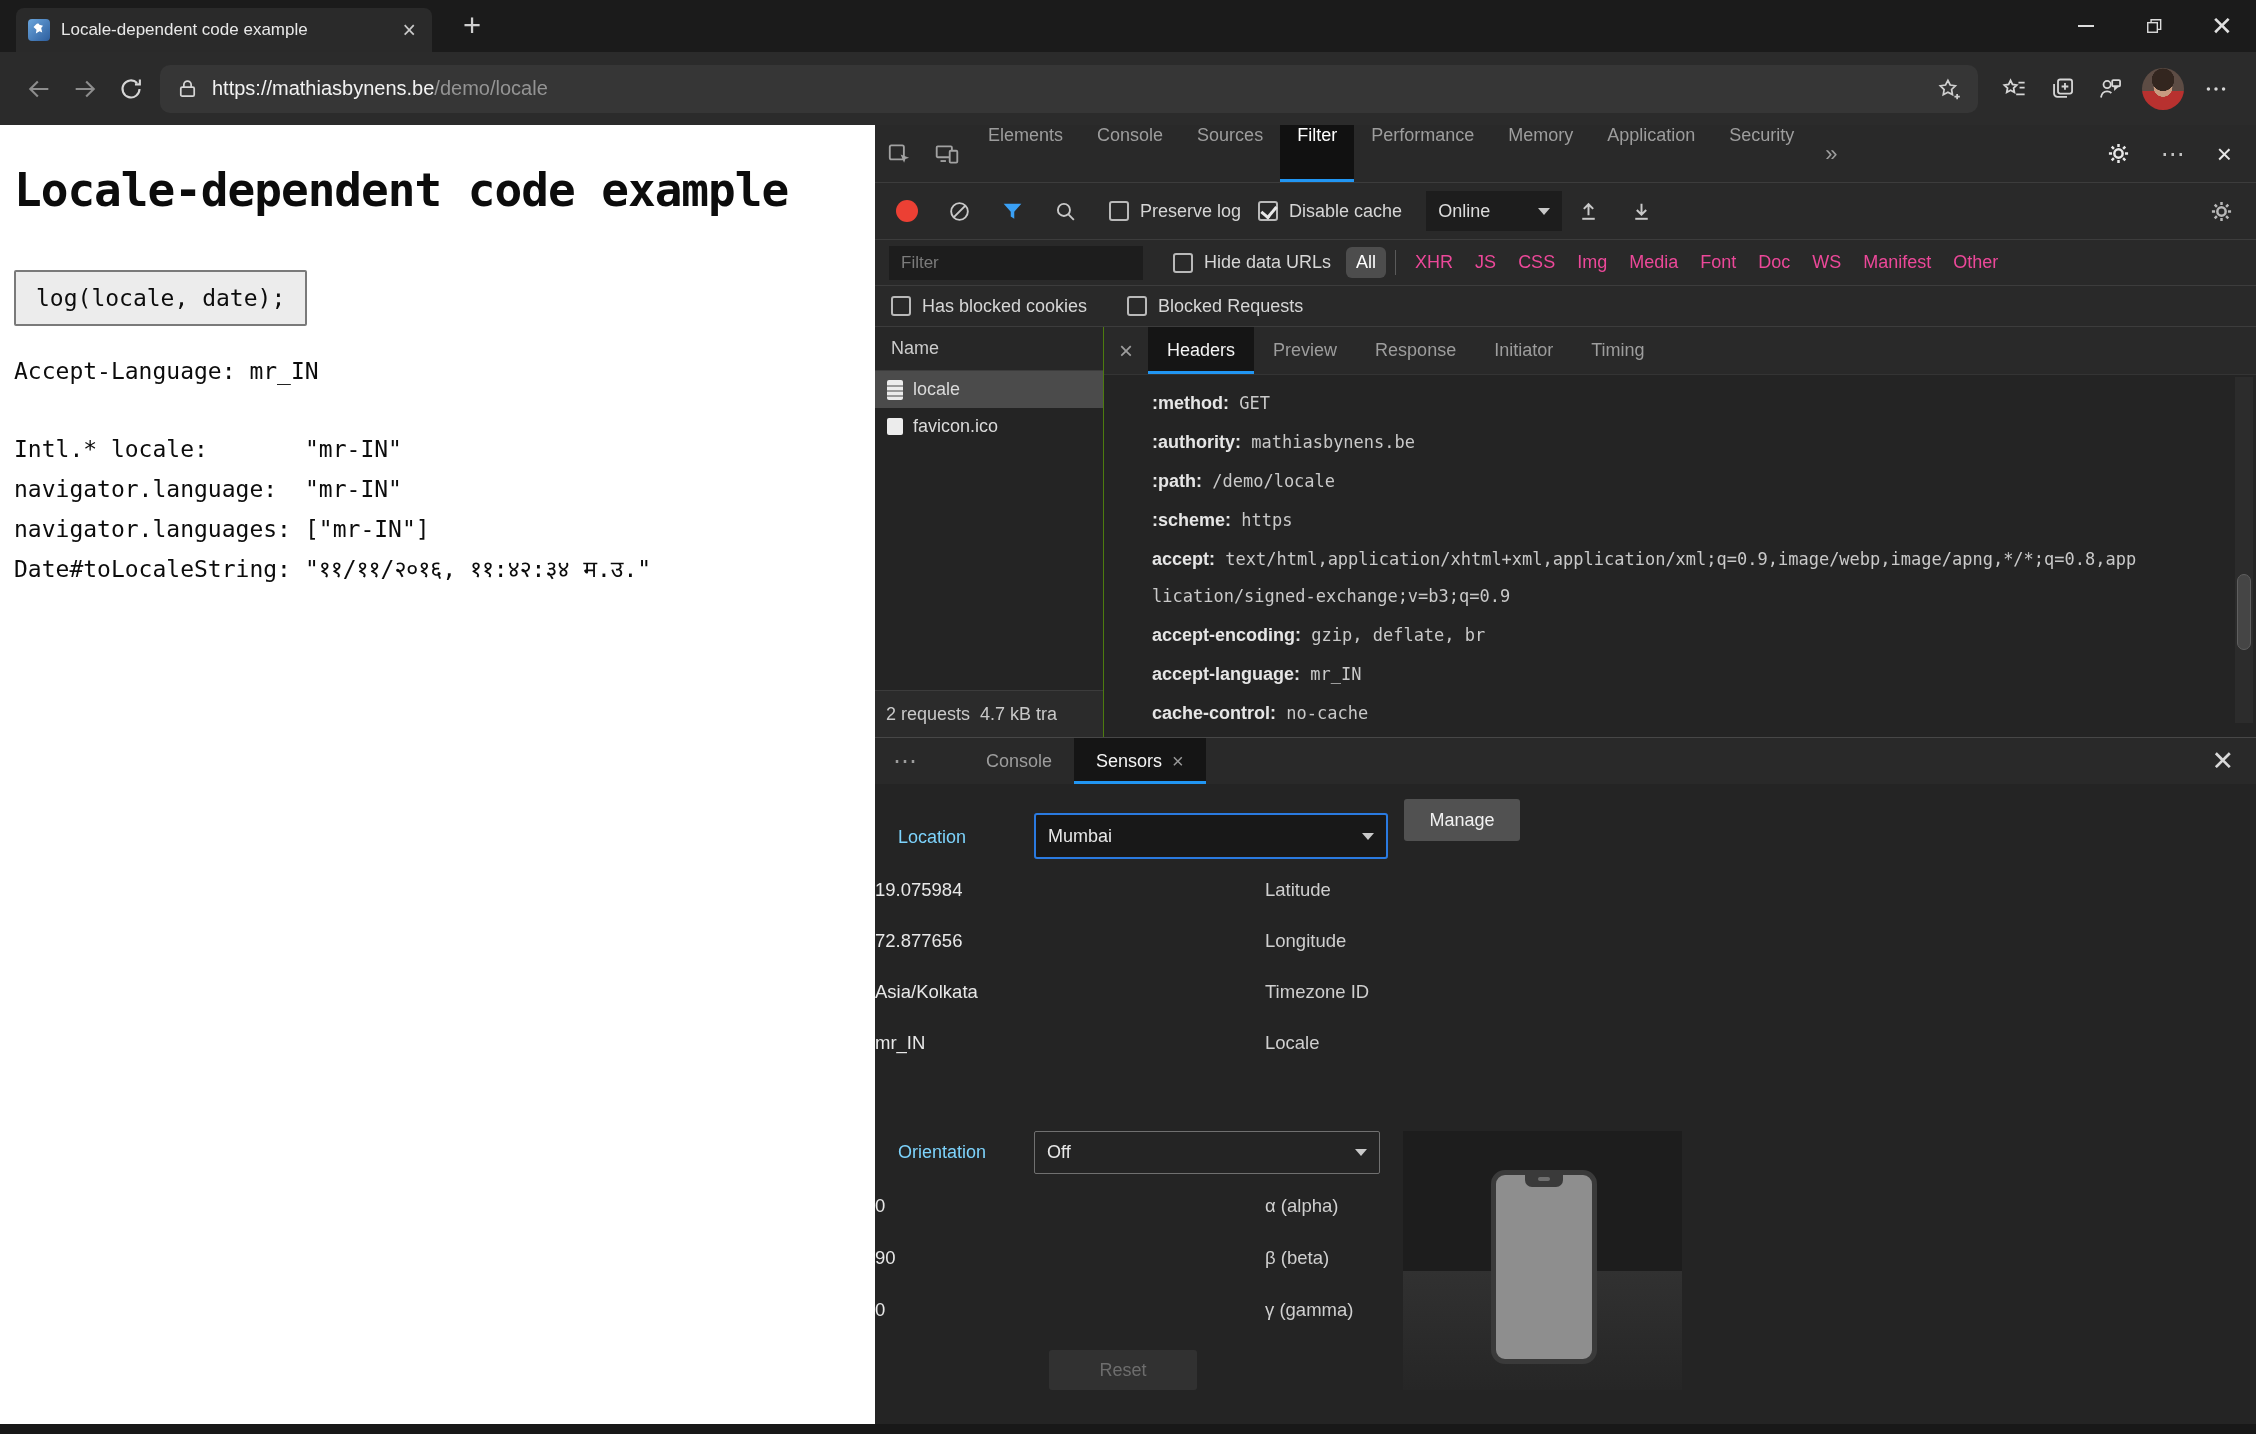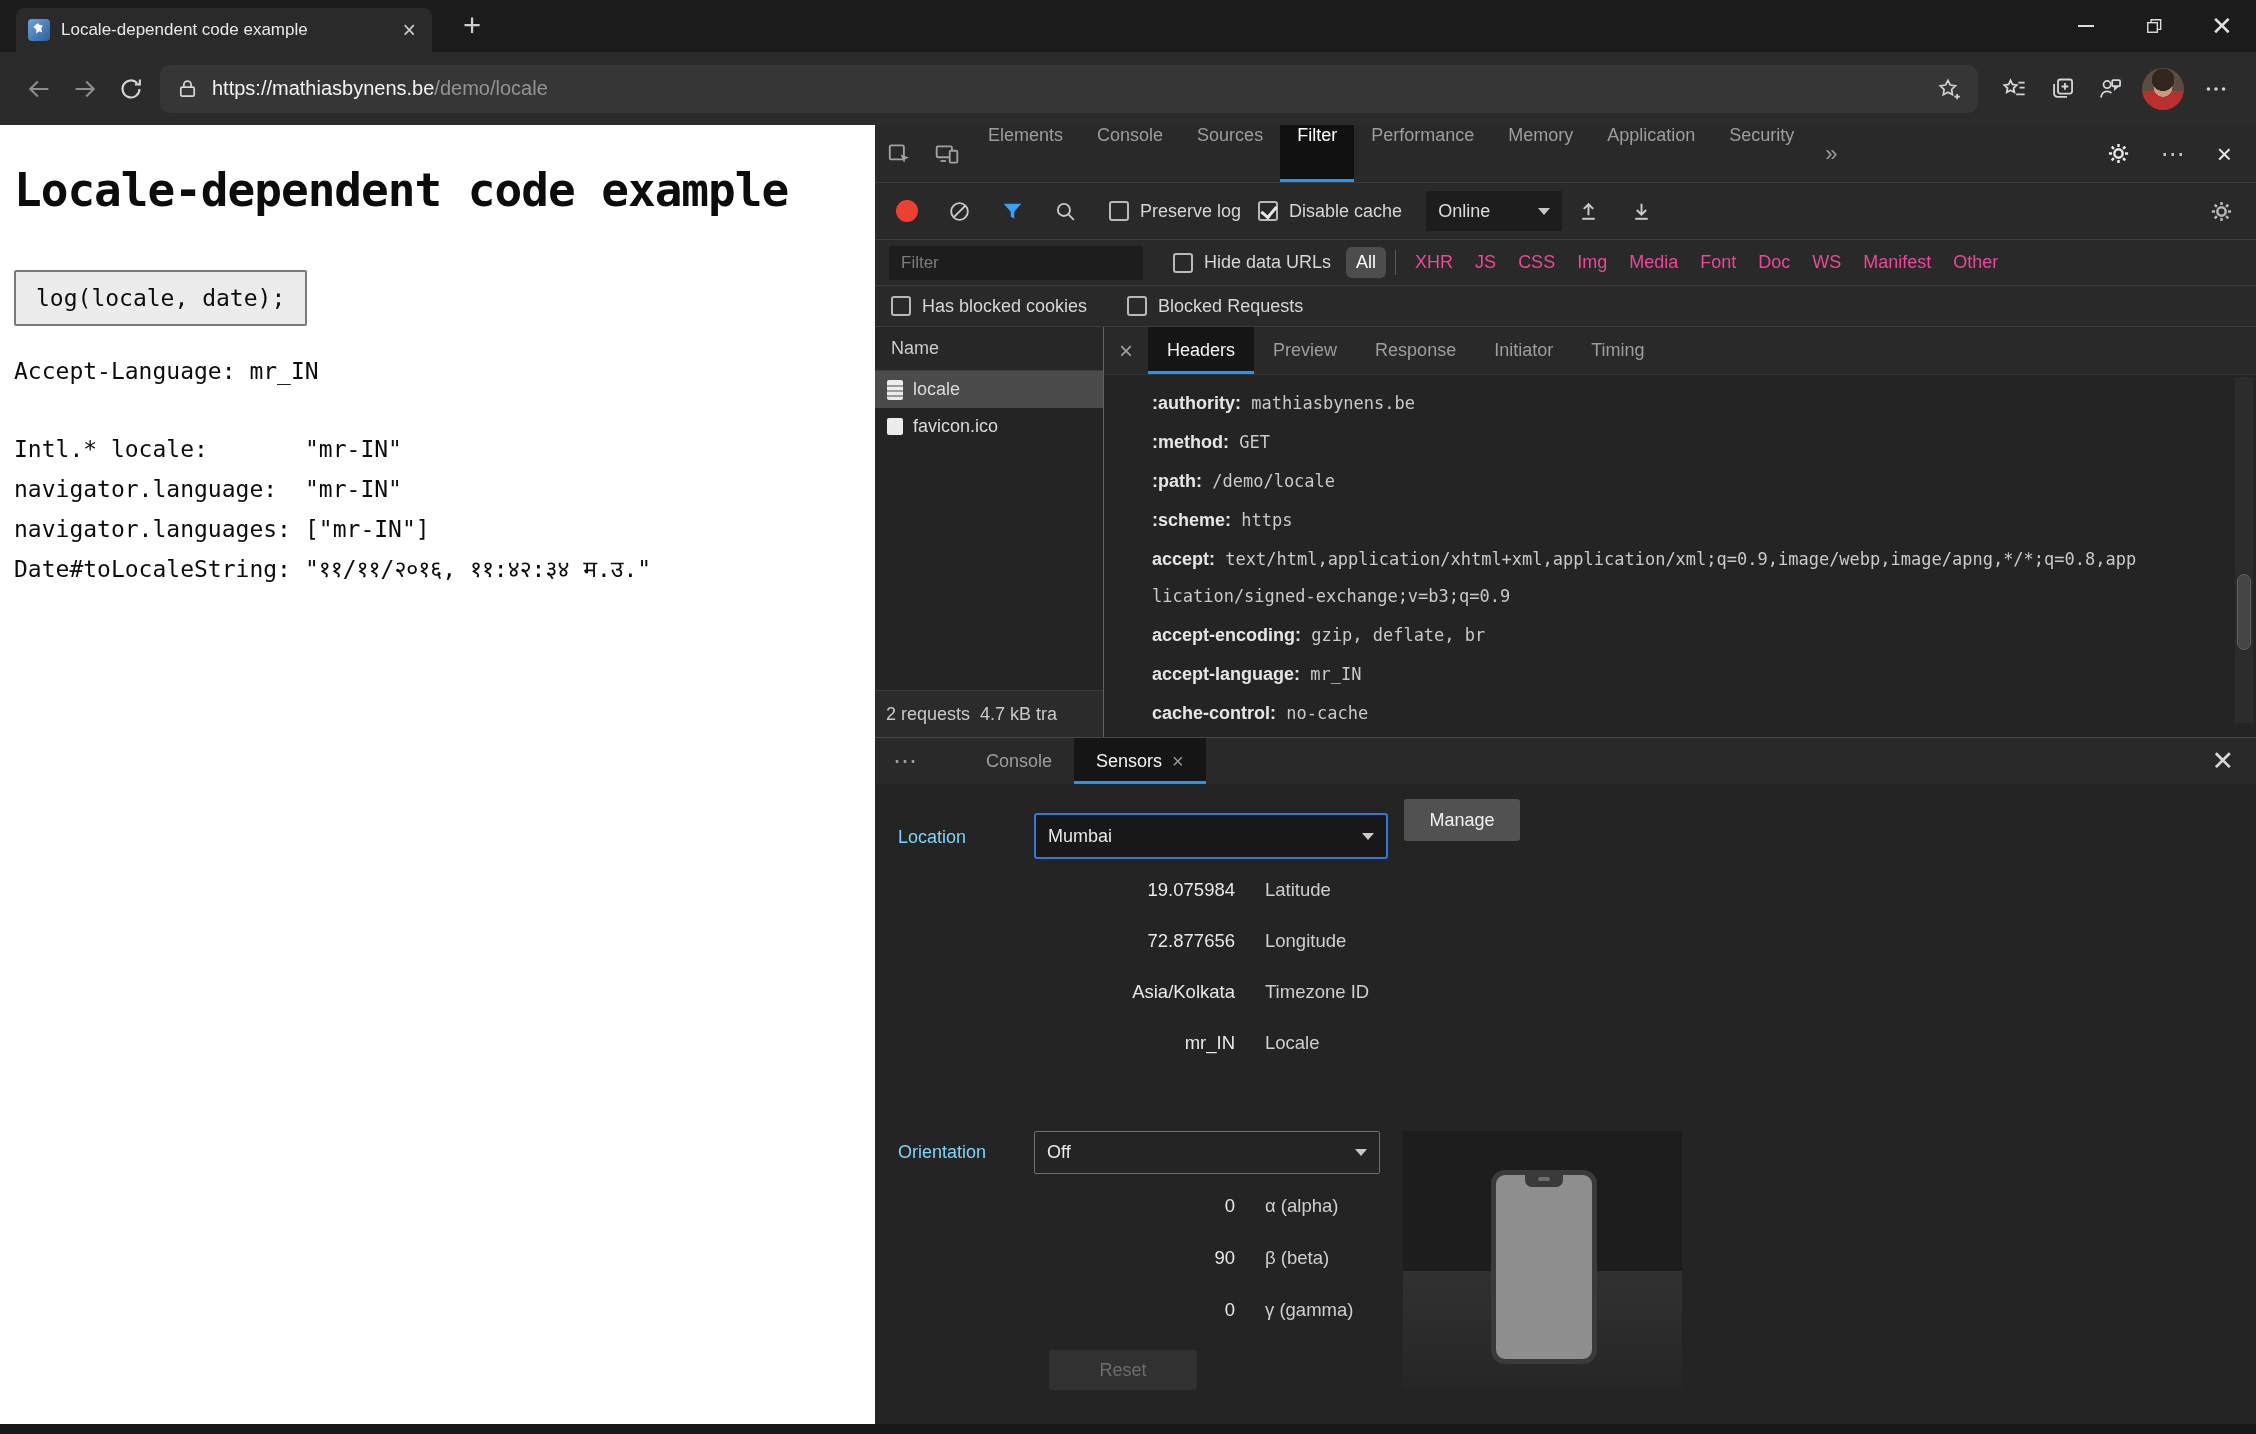--- a/index.html
+++ b/index.html
@@ -145,21 +145,21 @@
     padding:0 12px; color:#e8e8e8; font-size:18px; }
   .loc-select { left:159px; top:29px; width:354px; height:46px; background:#181818; border:2px solid #2a7ae0; border-radius:3px; }
   .ori-select { left:159px; top:347px; width:346px; height:43px; background:transparent; border:1px solid #707070; border-radius:2px; }
   .manage { position:absolute; left:529px; top:15px; width:116px; height:42px; background:#515151; border:none;
     color:#f1f1f1; font-size:18px; border-radius:3px; font-family:inherit; }
   .geo-list { position:absolute; left:0; top:80px; right:0; }
   .ori-list { position:absolute; left:0; top:396px; right:0; }
   .srow { display:flex; align-items:center; }
   .geo-list .srow { height:51px; }
   .ori-list .srow { height:52px; }
-  .sval { width:360px; text-align:right; color:#e8e8e8; font-size:18.5px; flex:none; }
+  .sval { width:360px; text-align:left; color:#e8e8e8; font-size:18.5px; flex:none; }
   .slab { margin-left:30px; color:#cfcfcf; font-size:18.5px; }
   .reset { position:absolute; left:174px; top:566px; width:148px; height:40px; background:#313131; border:none;
     color:#6d6d6d; font-size:18px; border-radius:3px; font-family:inherit; }
   .stage { position:absolute; left:528px; top:347px; width:279px; height:259px;
     background:linear-gradient(180deg,#1d1d1d 0%,#1d1d1d 54%,#313131 54%,#262626 100%); }
   .phone { position:absolute; left:88px; top:39px; width:106px; height:194px; background:#8e8e8e;
     border:5px solid #3a3a3a; border-radius:14px; }
   .notch { position:absolute; top:-1px; left:50%; transform:translateX(-50%); width:38px; height:13px;
     background:#3a3a3a; border-radius:0 0 7px 7px; }
   .notch i { display:block; width:12px; height:4px; background:#6f6f6f; border-radius:2px; margin:3px auto 0; }
@@ -453,23 +453,23 @@
                 <span>Initiator</span>
               </div>
               <div class="dtl-tab">
                 <span>Timing</span>
               </div>
             </div>
         </div>
         <div class="headers-pane">
           <div class="headers-list">
 
+              <div class="hrow"><span class="hk">:method:</span> <span class="hv">GET</span></div>
+
               <div class="hrow"><span class="hk">:authority:</span> <span class="hv">mathiasbynens.be</span></div>
-
-              <div class="hrow"><span class="hk">:method:</span> <span class="hv">GET</span></div>
 
               <div class="hrow"><span class="hk">:path:</span> <span class="hv">/demo/locale</span></div>
 
               <div class="hrow"><span class="hk">:scheme:</span> <span class="hv">https</span></div>
 
               <div class="hrow"><span class="hk">accept:</span> <span class="hv">text/html,application/xhtml+xml,application/xml;q=0.9,image/webp,image/apng,*/*;q=0.8,application/signed-exchange;v=b3;q=0.9</span></div>
 
               <div class="hrow"><span class="hk">accept-encoding:</span> <span class="hv">gzip, deflate, br</span></div>
 
               <div class="hrow"><span class="hk">accept-language:</span> <span class="hv">mr_IN</span></div>

